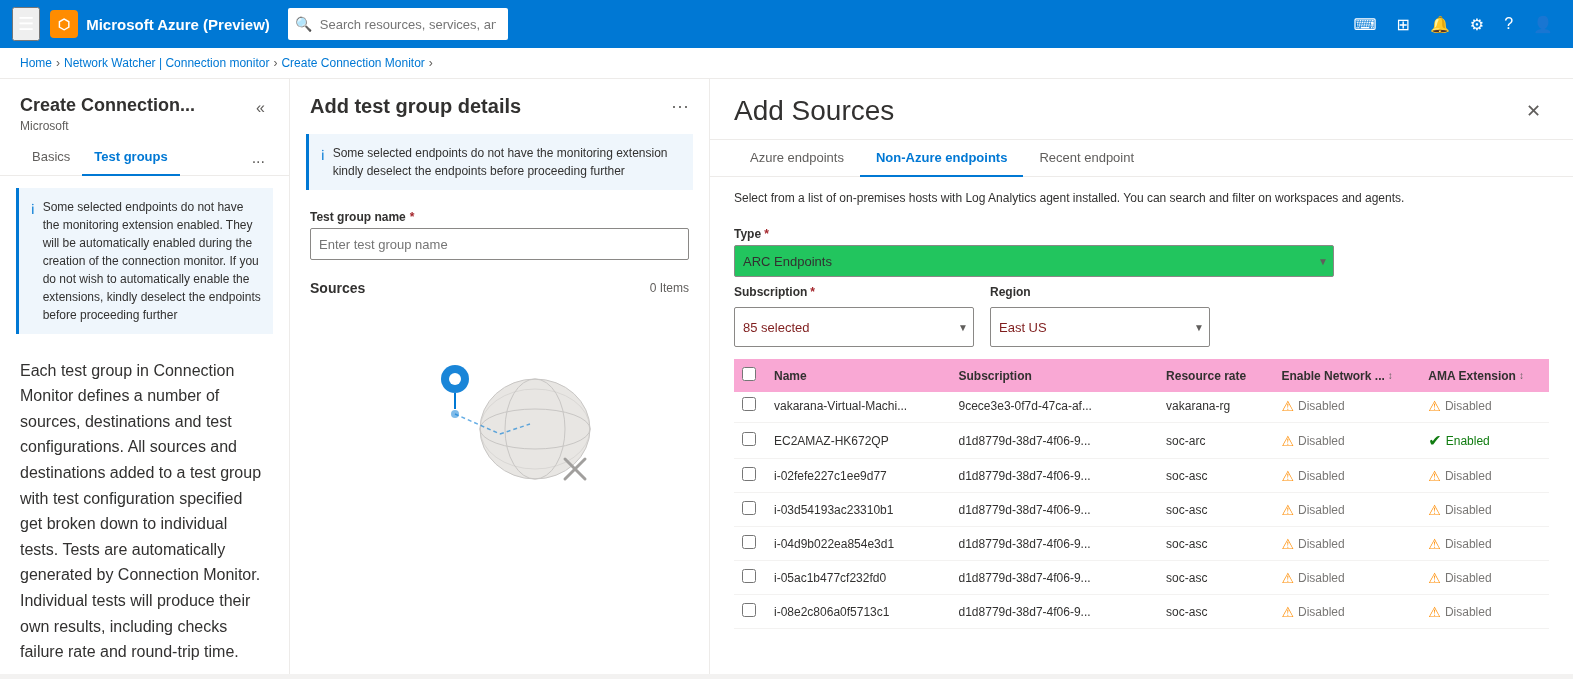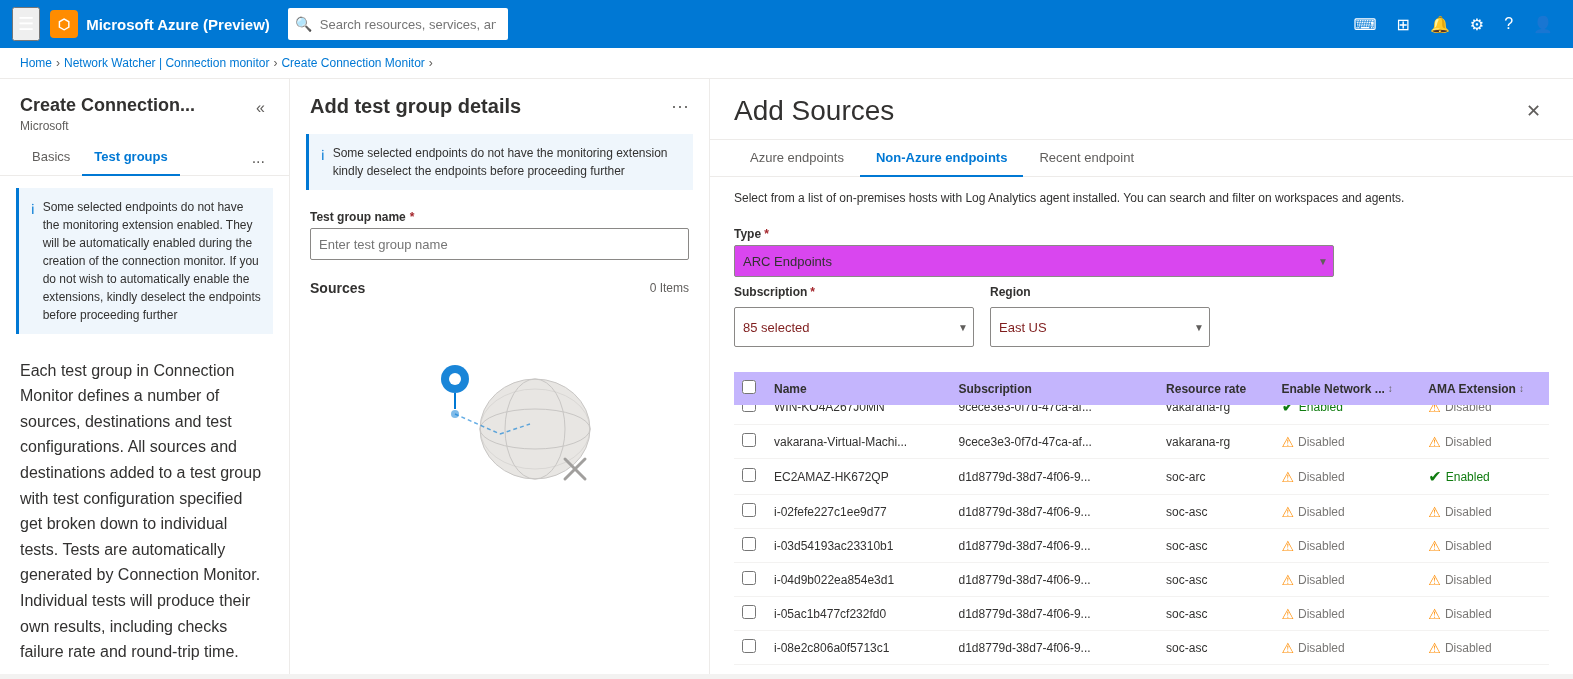--- a/index.html
+++ b/index.html
@@ -183,21 +183,21 @@
       align-items: flex-end;
     }
     .filter-group { display: flex; flex-direction: column; gap: 4px; }
     .filter-label { font-size: 12px; font-weight: 600; display: flex; align-items: center; gap: 3px; }
     .filter-select {
       height: 32px;
       border: 1px solid #8a8886;
       border-radius: 2px;
       padding: 0 8px;
       font-size: 13px;
-      background: #d946ef;
+      background: #22c55e;
       color: #323130;
       cursor: pointer;
       appearance: none;
       padding-right: 24px;
     }
     .select-wrap { position: relative; }
     .select-arrow {
       position: absolute; right: 6px; top: 50%; transform: translateY(-50%);
       pointer-events: none; font-size: 10px; color: #605e5c;
     }
@@ -216,21 +216,21 @@
       padding-right: 24px;
     }
     .sub-label { font-size: 12px; font-weight: 600; margin-bottom: 4px; display: flex; align-items: center; gap: 3px; }
 
     
     .table-wrap { flex: 1; overflow-y: auto; padding: 0 24px; }
     table { width: 100%; border-collapse: collapse; }
     thead tr { border-bottom: 1px solid #edebe9; }
     thead th {
       text-align: left; padding: 8px 8px; font-size: 12px; font-weight: 600;
-      color: #323130; white-space: nowrap; position: sticky; top: 17px; background: #c4b5fd;
+      color: #323130; white-space: nowrap; position: sticky; top: 4px; background: #f9a8d4;
     }
     .th-sort { display: inline-flex; align-items: center; gap: 3px; }
     .sort-icon { font-size: 10px; color: #605e5c; }
     tbody tr { border-bottom: 1px solid #f3f2f1; }
     tbody td { padding: 8px 8px; font-size: 12px; vertical-align: middle; }
     .checkbox-cell { width: 32px; }
     .checkbox { width: 14px; height: 14px; cursor: pointer; }
     .status-enabled { display: flex; align-items: center; gap: 4px; color: #107c10; font-size: 12px; }
     .status-warn { display: flex; align-items: center; gap: 4px; color: #797775; font-size: 12px; }
     .dot-green { color: #107c10; font-size: 16px; }
@@ -436,32 +436,20 @@
             </th>
             <th class="col-ama">
               <span class="th-sort">
                 <span>AMA Extension</span>
                 <span class="sort-icon">↕</span>
               </span>
             </th>
           </tr>
         </thead>
         <tbody id="table-body">
-        <tr>
-              <td class="checkbox-cell"><input type="checkbox" class="checkbox" style=""></td>
-              <td class="col-name">WIN-KO4A267J0MN</td>
-              <td class="col-sub">9cece3e3-0f7d-47ca-af...</td>
-              <td class="col-rg">vakarana-rg</td>
-              <td class="col-net">
-                <span class="status-enabled"><span class="dot-green">✔</span> Enabled</span>
-              </td>
-              <td class="col-ama">
-                <span class="status-warn"><span class="dot-warn">⚠</span> Disabled</span>
-              </td>
-            </tr>
             <tr>
               <td class="checkbox-cell"><input type="checkbox" class="checkbox" style=""></td>
               <td class="col-name">vakarana-Virtual-Machi...</td>
               <td class="col-sub">9cece3e3-0f7d-47ca-af...</td>
               <td class="col-rg">vakarana-rg</td>
               <td class="col-net">
                 <span class="status-warn"><span class="dot-warn">⚠</span> Disabled</span>
               </td>
               <td class="col-ama">
                 <span class="status-warn"><span class="dot-warn">⚠</span> Disabled</span>

